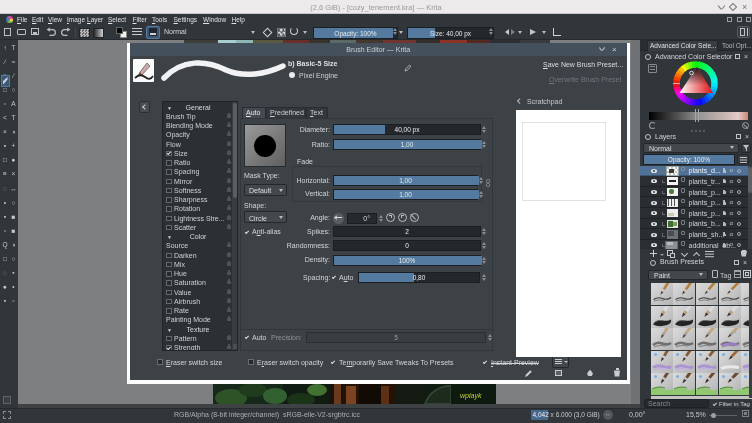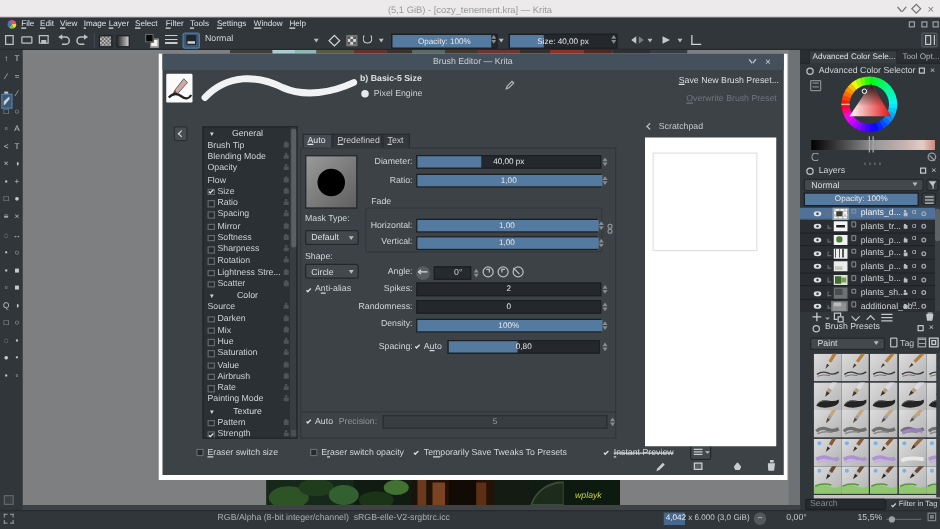--- a/index.html
+++ b/index.html
@@ -14,21 +14,21 @@
 .spu{width:0;height:0;border-left:2px solid transparent;border-right:2px solid transparent;border-bottom:3px solid #878c90;margin:1px auto;}
 .spd{width:0;height:0;border-left:2px solid transparent;border-right:2px solid transparent;border-top:3px solid #878c90;margin:1px auto;}
 .hdrico{position:absolute;width:6px;height:6px;border:1px solid #bfc3c6;border-radius:50%;}
 .fico{position:absolute;width:5px;height:5px;border:1px solid #c0c4c7;}
 .xico{position:absolute;font-size:7px;color:#c8ccce;line-height:7px;}
 .chk{position:absolute;width:3.6px;height:2px;border-left:1.1px solid #dfe2e4;border-bottom:1.1px solid #dfe2e4;transform:rotate(-45deg);}
 </style></head>
 <body>
 
 <div class="ab" style="left:0;top:0;width:752px;height:14px;background:#eceaea;border-bottom:1px solid #c9c7c7;"></div>
-<div class="ab" style="left:0;top:3px;width:752px;text-align:center;font-size:7.5px;color:#9a9a9a;">(5,1 GiB) - [cozy_tenement.kra] — Krita</div>
+<div class="ab" style="left:0;top:3px;width:752px;text-align:center;font-size:7.5px;color:#9a9a9a;">(2,6 GiB) - [cozy_tenement.kra] — Krita</div>
 <div class="ab" style="left:719px;top:5px;width:1.2px;height:4.5px;background:#777;transform:rotate(-40deg);"></div>
 <div class="ab" style="left:722.5px;top:5px;width:1.2px;height:4.5px;background:#777;transform:rotate(40deg);"></div>
 <div class="ab" style="left:730px;top:4px;width:6px;height:6px;border:1px solid #777;transform:rotate(45deg);"></div>
 <div class="ab" style="left:742px;top:3px;font-size:9px;color:#777;line-height:8px;">×</div>
 <div class="ab" style="left:0;top:14px;width:752px;height:11px;background:#31363b;"></div>
 <div class="ab" style="left:6px;top:16px;width:7px;height:7px;border-radius:50%;background:conic-gradient(#e84a8a 0 25%,#f5d33a 25% 40%,#7ac043 40% 60%,#3c7bb5 60% 85%,#9b59b6 85% 100%);"></div>
 <div class="ab" style="left:17px;top:16px;font-size:6.5px;color:#dfe2e4;"><u>F</u>ile</div>
 <div class="ab" style="left:32px;top:16px;font-size:6.5px;color:#dfe2e4;"><u>E</u>dit</div>
 <div class="ab" style="left:48px;top:16px;font-size:6.5px;color:#dfe2e4;"><u>V</u>iew</div>
 <div class="ab" style="left:67px;top:16px;font-size:6.5px;color:#dfe2e4;"><u>I</u>mage</div>

